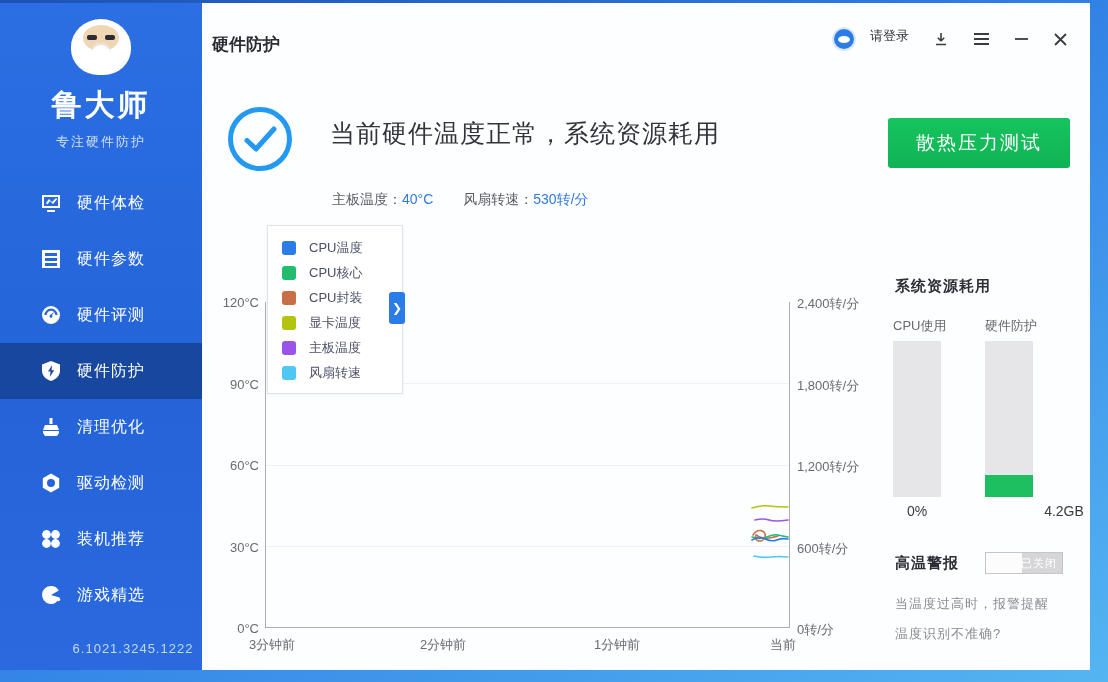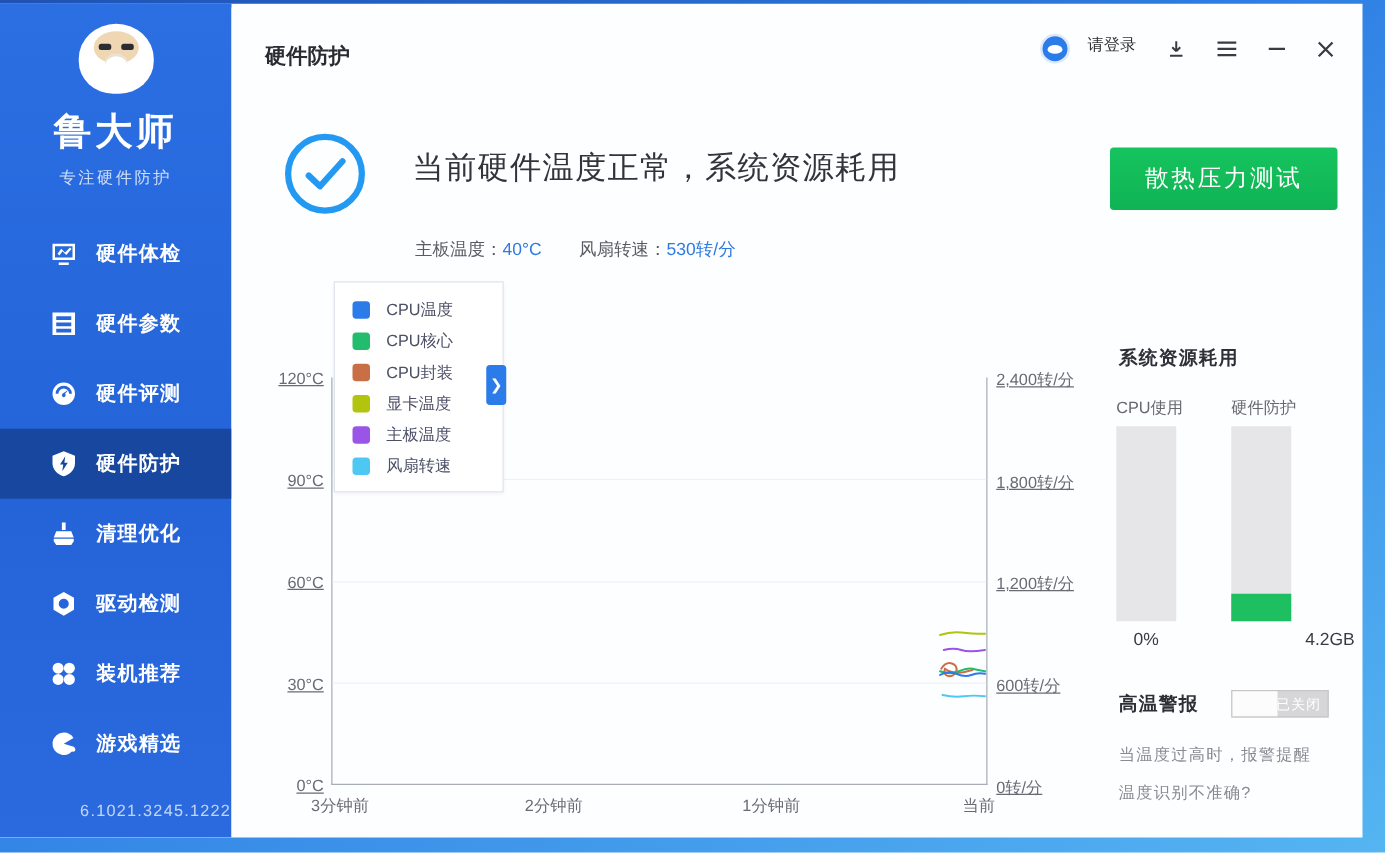--- a/index.html
+++ b/index.html
@@ -4,41 +4,41 @@
 <style>
   * { margin:0; padding:0; box-sizing:border-box; }
   html,body { width:1108px; height:682px; overflow:hidden;
     font-family:"Liberation Sans","DejaVu Sans",sans-serif; }
   body { background:linear-gradient(150deg,#1e52b4 0%,#2f7fe4 45%,#55b5f2 100%); position:relative; }
 
   .window { position:absolute; left:0; top:3px; width:1090px; height:667px;
     background:#fdfeff; overflow:hidden; }
 
   
-  .sidebar { position:absolute; left:0; top:0; width:185px; height:100%;
+  .sidebar { position:absolute; left:0; top:0; width:202px; height:100%;
     background:linear-gradient(180deg,#2b6fe3 0%,#2463d8 60%,#2a6ade 100%); }
   .brand { text-align:center; padding-top:12px; }
   .mascot { width:72px; height:64px; margin:0 auto; position:relative; }
   .mascot .body { position:absolute; left:6px; top:4px; width:60px; height:56px;
     background:#fff; border-radius:50% 50% 46% 46%; }
   .mascot .face { position:absolute; left:18px; top:10px; width:36px; height:26px;
     background:#efd7b4; border-radius:50%; }
   .mascot .eye { position:absolute; top:20px; width:10px; height:5px; background:#2b2b33; border-radius:2px; }
   .mascot .eye.l { left:22px; } .mascot .eye.r { left:40px; }
   .mascot .muzzle { position:absolute; left:27px; top:28px; width:18px; height:16px;
     background:#fff; border-radius:50%; box-shadow:0 2px 0 #e8e0d2 inset; }
   .brand-name { color:#fff; font-size:30px; font-weight:bold; letter-spacing:3px; margin-top:6px; }
   .brand-tagline { color:rgba(255,255,255,.78); font-size:13px; letter-spacing:2px; margin-top:7px;text-align:center; }
 
   .menu { margin-top:24px; }
   .menu-item { height:56px; display:flex; align-items:center; padding-left:40px; cursor:pointer; }
   .menu-item.active { background:#17479e; }
   .menu-item .mi { width:22px; height:22px; flex:0 0 22px; display:flex; align-items:center; justify-content:center; }
   .menu-item .mi svg { width:22px; height:22px; fill:#fff; }
-  .menu-item span.lbl { color:#fff; font-size:16px; margin-left:15px; letter-spacing:1px;font-weight:bold; }
+  .menu-item span.lbl { color:#fff; font-size:16px; margin-left:15px; letter-spacing:1px; }
   .version { position:absolute; bottom:14px; width:100%; text-align:center;
     color:rgba(255,255,255,.72); font-size:13px; letter-spacing:1px;margin-left:32px; }
 
   
   .page-title { position:absolute; left:212px; top:30px; font-size:17px; font-weight:bold; color:#2b2b33; }
   .win-controls { position:absolute; right:22px; top:24px; display:flex; align-items:center; gap:24px; }
   .login-chip { display:flex; align-items:flex-start; gap:14px; cursor:pointer; }
   .avatar { width:24px; height:24px; border-radius:50%; background:#2b7ce9; position:relative; border:2px solid #dce9fb; }
   .avatar::after { content:""; position:absolute; left:4px; top:7px; width:12px; height:7px;
     background:#fff; border-radius:50%; }
@@ -57,21 +57,21 @@
   .reading .rv { color:#2f7ae0; }
   .stress-btn { position:absolute; left:888px; top:115px; width:182px; height:50px;
     background:linear-gradient(180deg,#16c45e,#10b354); color:#fff; font-size:19px;
     display:flex; align-items:center; justify-content:center; letter-spacing:2px;
     border:none; border-radius:3px; cursor:pointer; font-family:inherit; }
 
   
   .plot { position:absolute; left:265px; top:299px; width:525px; height:326px;
     border-left:1px solid #a9adb6; border-right:1px solid #a9adb6; border-bottom:1px solid #a9adb6; }
   .gridline { position:absolute; left:0; width:100%; height:1px; background:#eef1f6; }
-  .tick { position:absolute; font-size:13px; color:#6a6a72; white-space:nowrap;text-decoration:underline; }
+  .tick { position:absolute; font-size:13px; color:#6a6a72; white-space:nowrap; }
   .tick.left { width:48px; text-align:right; left:211px; }
   .tick.right { left:797px; }
   .xlab { position:absolute; top:633px; font-size:13px; color:#6a6a72; transform:translateX(-50%); white-space:nowrap; }
   .legend { position:absolute; left:267px; top:222px; width:136px; background:#fff;
     border:1px solid #dfe3ea; box-shadow:0 1px 4px rgba(0,0,0,.06); padding:9px 0 8px 14px; z-index:3; }
   .legend-item { display:flex; align-items:center; height:25px; cursor:pointer; }
   .legend-item .sw { width:14px; height:14px; border-radius:3px; flex:0 0 14px; }
   .legend-item .ll { font-size:13px; color:#4c4f66; margin-left:13px; }
   .legend-expand { position:absolute; left:389px; top:289px; width:16px; height:32px;
     background:#2b7ce9; color:#fff; border-radius:3px; display:flex; align-items:center;

